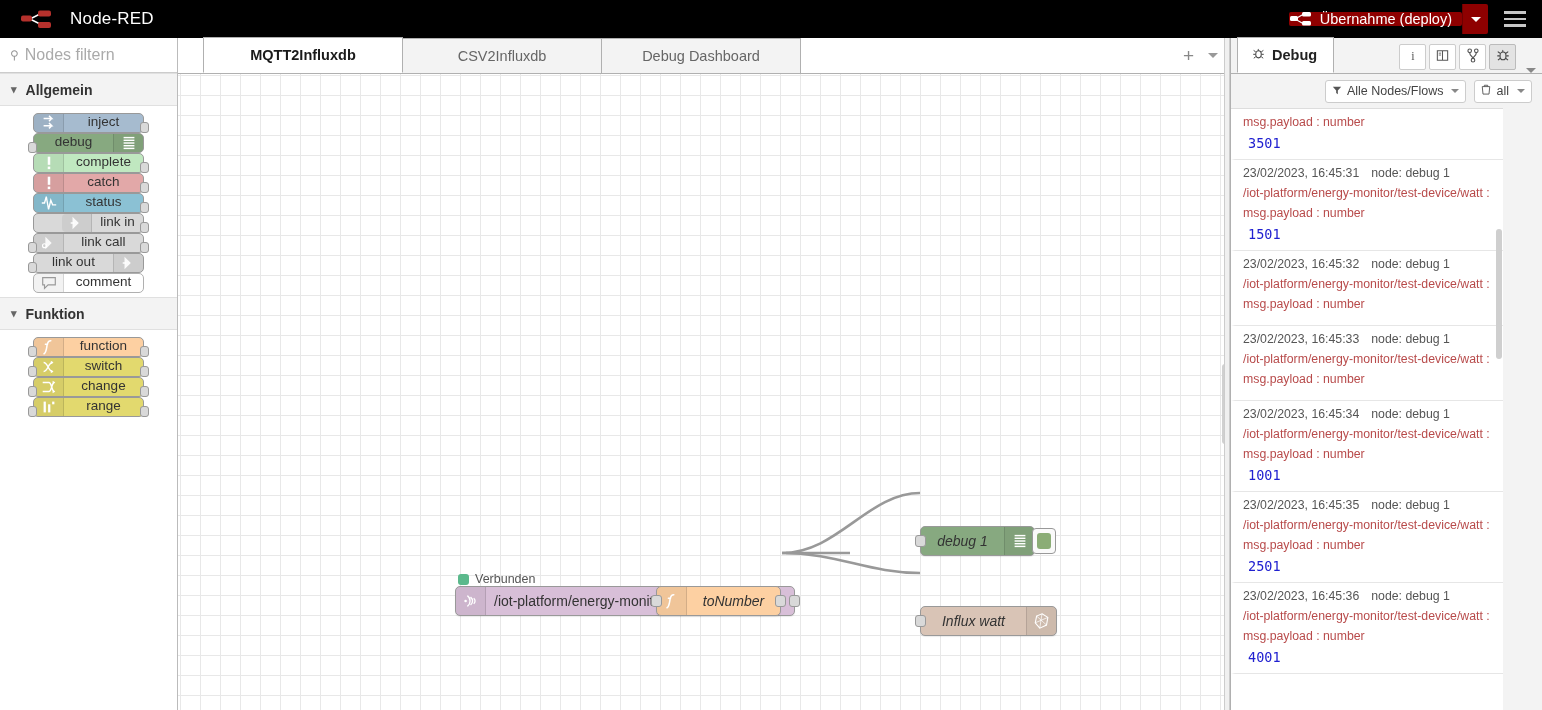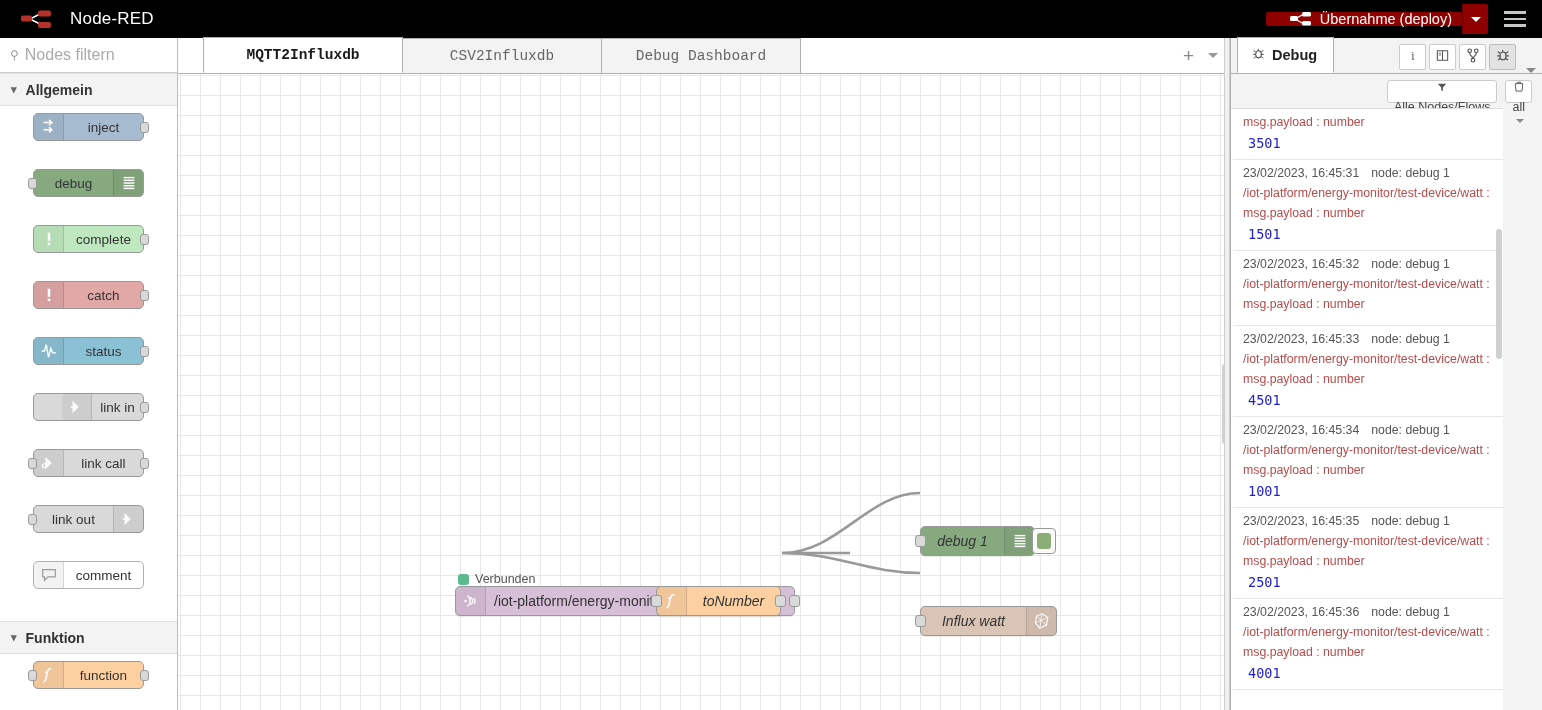--- a/index.html
+++ b/index.html
@@ -16,21 +16,21 @@
     background: #000; display: flex; align-items: center; gap: 28px;
   }
   .brand { display: flex; align-items: center; margin-left: 20px; }
   .brand-logo { width: 40px; height: 22px; position: relative; }
   .brand-title {
     color: #fff; font-size: 17px; margin-left: 10px; letter-spacing: .2px;
   }
   .hdr-right { margin-left: auto; display: flex; align-items: center; height: 38px; }
   .deploy-btn {
     background: #8e0000; height: 14px; display: flex; align-items: center;
-    padding: 0 10px 0 24px; border-radius: 2px; cursor: pointer;
+    padding: 0 10px 0 1px; border-radius: 2px; cursor: pointer;
   }
   .deploy-icon { width: 22px; height: 16px; position: relative; margin-right: 8px; }
   .deploy-label { color: #fff; font-size: 14.5px; white-space: nowrap; }
   .deploy-split {
     background: #8e0000; height: 30px; width: 26px; border-left: 1px solid #6d0000;
     display: flex; align-items: center; justify-content: center; border-radius: 0 2px 2px 0;
     cursor: pointer;
   }
   .caret-down { width: 0; height: 0; border-left: 5px solid transparent;
     border-right: 5px solid transparent; border-top: 5px solid #fff; }
@@ -56,22 +56,22 @@
   .cat-header {
     background: #f3f3f3; border-top: 1px solid #e0e0e0; border-bottom: 1px solid #e0e0e0;
     height: 33px; display: flex; align-items: center; padding-left: 11px;
     font-weight: bold; font-size: 14px; color: #333; cursor: pointer;
   }
   .cat-chev { font-size: 11px; color: #666; margin-right: 9px; }
   .cat-body { padding: 7px 0 4px 0; }
 
   
   .pnode {
-    position: relative; width: 111px; height: 28px; margin: 0 auto 28px auto;
-    border: 1px solid #999; border-radius: 5px; display: flex; align-items: center;
+    position: relative; width: 111px; height: 20px; margin: 0 auto 0 auto;
+    border: 1px solid #999; border-radius: 5px; display: flex; align-items: flex-start;
     cursor: pointer; overflow: visible;
   }
   .pnode .icobox {
     width: 30px; height: 100%; display: flex; align-items: center; justify-content: center;
     background: rgba(0,0,0,0.05); border-right: 1px solid rgba(0,0,0,0.12);
     border-radius: 4px 0 0 4px; flex-shrink: 0;
   }
   .pnode .icobox.right {
     border-right: none; border-left: 1px solid rgba(0,0,0,0.12);
     border-radius: 0 4px 4px 0;
@@ -90,21 +90,20 @@
   
   .tabbar {
     position: absolute; top: 38px; left: 178px; width: 1052px; height: 36px;
     background: #fff; border-bottom: 1px solid #b0b0b0; display: flex; align-items: flex-end;
   }
   .tab {
     height: 35px; min-width: 200px; padding: 0 20px; display: flex; align-items: center;
     justify-content: center; font-size: 14.5px; background: #f3f3f3; color: #666;
     border: 1px solid #b0b0b0; border-bottom: none; margin-left: -1px; cursor: pointer;
     white-space: nowrap;
-    font-family: Liberation Mono, monospace;
   }
   .tab:first-child { margin-left: 25px; }
   .tab.active {
     background: #fff; color: #1a1a1a; font-weight: bold; height: 36px;
     border-bottom: 1px solid #fff; position: relative; z-index: 2;
   }
   .tab-actions { margin-left: auto; display: flex; align-items: center; height: 36px;
     padding-right: 12px; gap: 14px; }
   .tab-plus { font-size: 19px; color: #888; cursor: pointer; line-height: 1; }
   .tab-caret { width: 0; height: 0; border-left: 5px solid transparent;
@@ -197,21 +196,21 @@
   .rs-caret { width: 0; height: 0; border-left: 5px solid transparent;
     border-right: 5px solid transparent; border-top: 5px solid #888;
     margin: 0 6px 0 4px; cursor: pointer; }
   .rs-filterbar {
     height: 34px; display: flex; align-items: center; justify-content: flex-end;
     gap: 8px; padding-right: 10px; background: #f3f3f3;
   }
   .pill {
     height: 23px; border: 1px solid #ccc; background: #fff; border-radius: 3px;
     display: flex; align-items: center; gap: 5px; padding: 0 6px; font-size: 12.5px;
-    color: #444; cursor: pointer; flex-direction: column;
+    color: #444; cursor: pointer;
   }
   .pill .pcaret { width: 0; height: 0; border-left: 4px solid transparent;
     border-right: 4px solid transparent; border-top: 4px solid #888; margin-left: 3px; }
 
   .dbg-list {
     position: absolute; top: 70px; left: 0; width: 272px; height: 602px;
     background: #fff; border-top: 1px solid #ddd; overflow: hidden;
   }
   .dbg-msg {
     border-bottom: 1px solid #e6e6e6; padding: 6px 10px 8px 8px;
@@ -594,21 +593,20 @@
           </div>
           <div class="dbg-msg">
             <div class="dbg-meta"><span>23/02/2023, 16:45:32</span><span class="node">node: debug 1</span></div>
             <div class="dbg-topic">/iot-platform/energy-monitor/test-device/watt :</div>
             <div class="dbg-prop">msg.payload : number</div>
           </div>
           <div class="dbg-msg">
             <div class="dbg-meta"><span>23/02/2023, 16:45:33</span><span class="node">node: debug 1</span></div>
             <div class="dbg-topic">/iot-platform/energy-monitor/test-device/watt :</div>
             <div class="dbg-prop">msg.payload : number</div>
-            <div class="dbg-value">4501</div>
           </div>
           <div class="dbg-msg">
             <div class="dbg-meta"><span>23/02/2023, 16:45:34</span><span class="node">node: debug 1</span></div>
             <div class="dbg-topic">/iot-platform/energy-monitor/test-device/watt :</div>
             <div class="dbg-prop">msg.payload : number</div>
             <div class="dbg-value">1001</div>
           </div>
           <div class="dbg-msg">
             <div class="dbg-meta"><span>23/02/2023, 16:45:35</span><span class="node">node: debug 1</span></div>
             <div class="dbg-topic">/iot-platform/energy-monitor/test-device/watt :</div>

